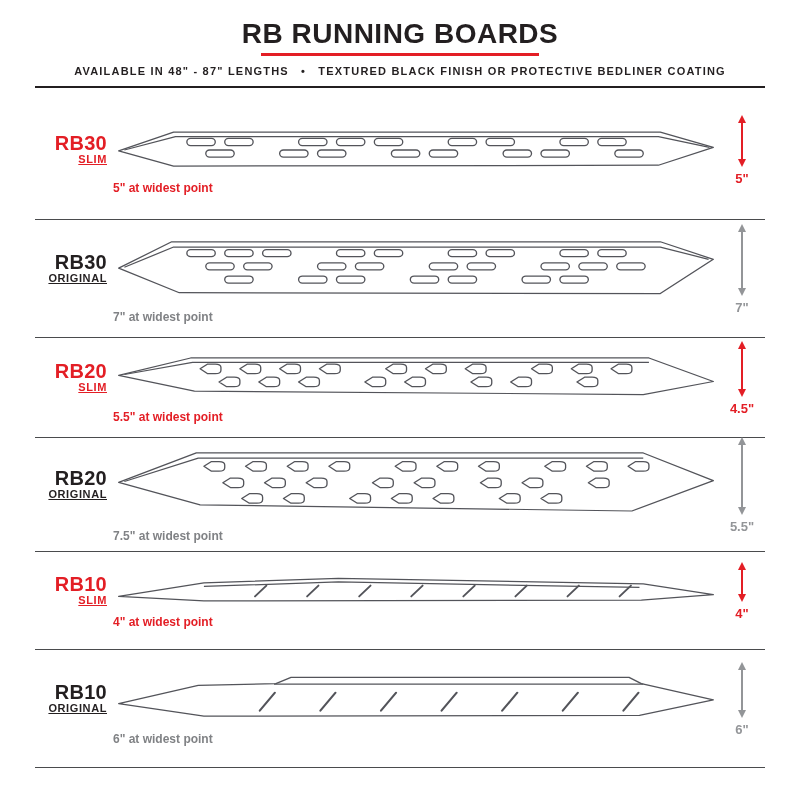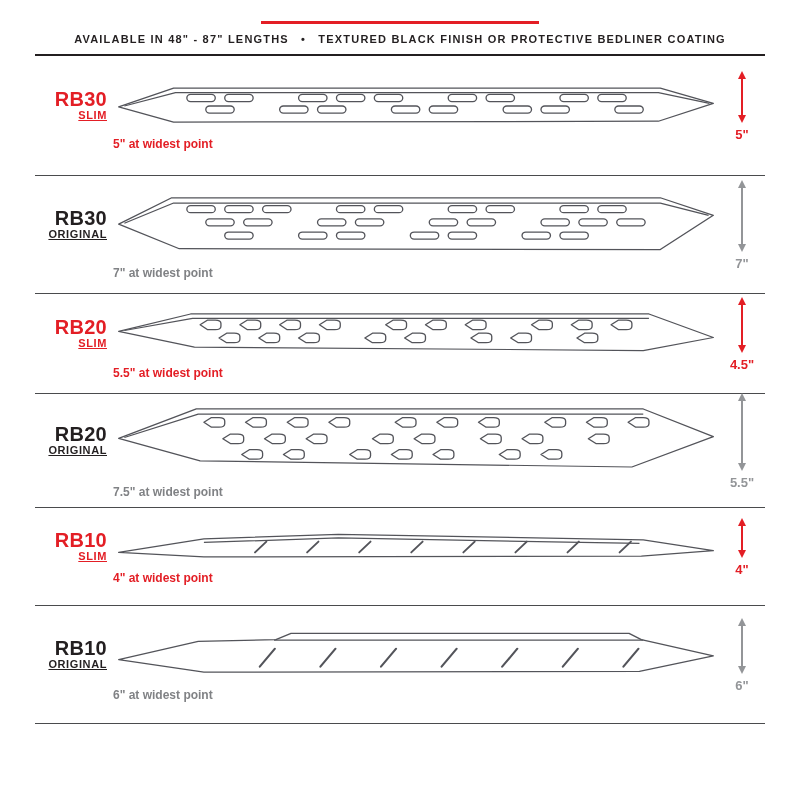--- a/index.html
+++ b/index.html
@@ -21,21 +21,21 @@
   }
   .subtitle{
     font-size:11px;font-weight:bold;letter-spacing:1.2px;
     color:var(--dark,#231f20);
   }
   .header-divider{
     height:2px;background:var(--dark,#231f20);
     margin:9px 35px 0;
   }
   
-  .rows{margin:0 35px;}
+  .rows{margin:12px 35px;}
   .row{
     display:flex;align-items:center;
     border-bottom:1.5px solid var(--line,#4a4b4d);
     box-sizing:border-box;
   }
   .row:nth-child(1){height:120px;}
   .row:nth-child(2){height:118px;}
   .row:nth-child(3){height:100px;}
   .row:nth-child(4){height:114px;}
   .row:nth-child(5){height:98px;}
@@ -76,20 +76,21 @@
 
 <div class="page">
 
   <svg width="0" height="0" style="position:absolute" aria-hidden="true">
     <defs>
       <path id="td" d="M0 5.5 L8 0 L16 0 Q22 0 22 4 L22 7 Q22 11 16 11 L8 11 Z"></path>
     </defs>
   </svg>
 
   <header>
+    <h1>RB RUNNING BOARDS</h1>
     <div class="title-underline"></div>
     <div class="subtitle">AVAILABLE IN 48" - 87" LENGTHS • TEXTURED BLACK FINISH OR PROTECTIVE BEDLINER COATING</div>
     <div class="header-divider"></div>
   </header>
 
   <div class="rows">
 
     <section class="row slim">
       <div class="label">
         <div class="model">RB30</div>

